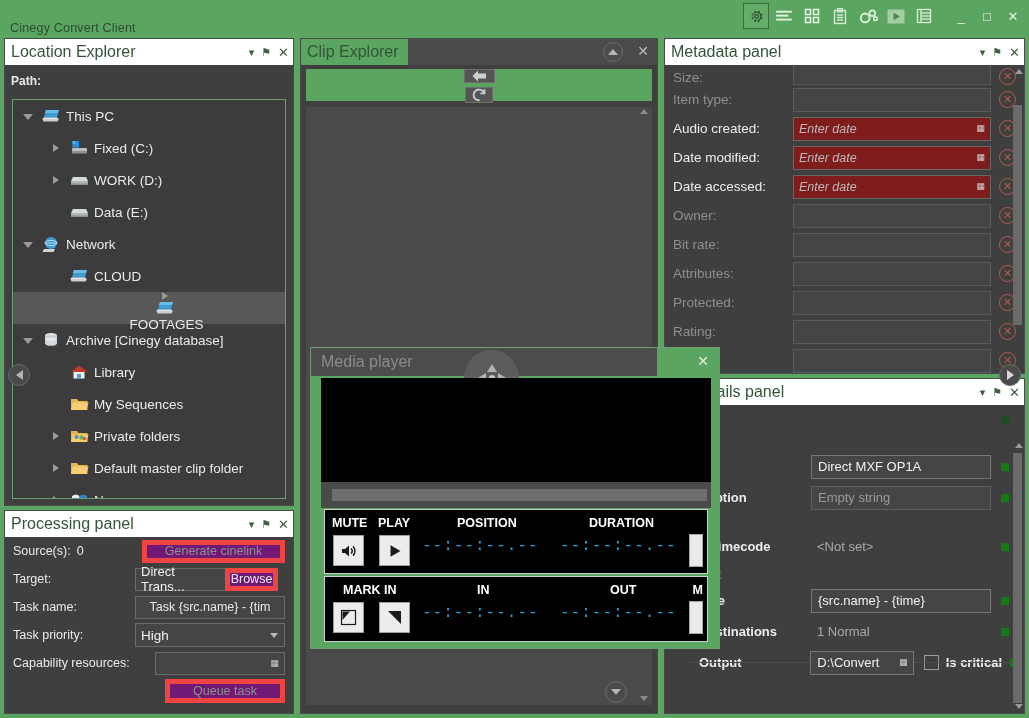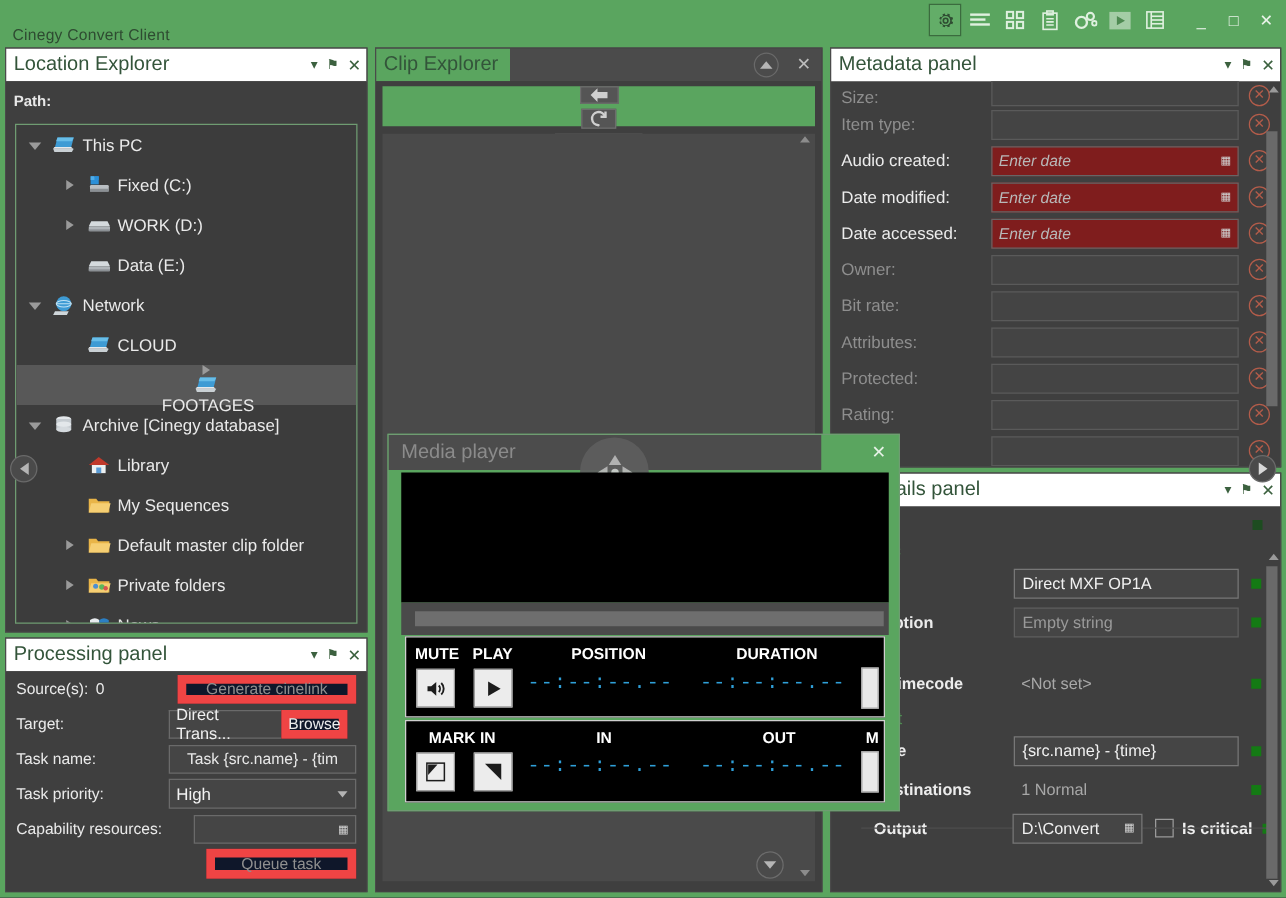--- a/index.html
+++ b/index.html
@@ -67,21 +67,21 @@
   .caret-r { width: 0; height: 0; border-left: 6px solid #9a9a9a; border-top: 4.5px solid transparent; border-bottom: 4.5px solid transparent; }
   .caret-d { width: 0; height: 0; border-top: 6px solid #9a9a9a; border-left: 5px solid transparent; border-right: 5px solid transparent; transform: translateY(1px); }
   .tree-ic { width: 24px; height: 20px; display: flex; align-items: center; justify-content: center; }
   .tree-lbl { font-size: 13.5px; color: #eaeaea; padding-left: 3px; white-space: nowrap; }
 
   
   #procPanel { left: 4px; top: 510px; width: 290px; height: 204px; }
   .pp-row { display: flex; align-items: center; height: 28px; padding: 0 8px; }
   .pp-lbl { font-size: 12.5px; color: #eaeaea; width: 122px; white-space: nowrap; }
   .pp-btn {
-    background: #0f172a; border: 7px solid #ef4444; color: #8f8f8f;
+    background: #701a75; border: 5px solid #ef4444; color: #8f8f8f;
     font-size: 12.5px; height: 23px; display: flex; align-items: center; justify-content: center;
   }
   .pp-field {
     background: #454545; border: 1px solid #6a6a6a; color: #e8e8e8; font-size: 12.5px;
     height: 23px; display: flex; align-items: center; padding: 0 5px;
   }
   .pp-field.center { justify-content: center; }
   .pp-select {
     background: #454545; border: 1px solid #6a6a6a; color: #f2f2f2; font-size: 13.5px;
     height: 24px; display: flex; align-items: center; padding: 0 5px; position: relative;
@@ -429,38 +429,38 @@
             <span class="tree-lbl">My Sequences</span>
           </div>
           <div class="tree-row" style="padding-left: 32px;">
             <span class="tw">
               <span class="caret-r"></span>
             </span>
             <span class="tree-ic">
               <svg width="19" height="17" viewBox="0 0 19 17">
                 <polygon points="1,3 7,3 8.5,5 17.5,5 17.5,14 1,14" fill="#e9b548"></polygon>
                 <polygon points="3,6.5 18.5,6.5 16.5,14 1,14" fill="#f6cf73"></polygon>
-              </svg>
-            </span>
-            <span class="tree-lbl">Default master clip folder</span>
+                <circle cx="6.5" cy="9" r="2" fill="#4e8fd0"></circle>
+                <circle cx="11.5" cy="9.5" r="2.2" fill="#5cb85c"></circle>
+                <circle cx="14.5" cy="10.5" r="1.8" fill="#d9534f"></circle>
+              </svg>
+            </span>
+            <span class="tree-lbl">Private folders</span>
           </div>
           <div class="tree-row" style="padding-left: 32px;">
             <span class="tw">
               <span class="caret-r"></span>
             </span>
             <span class="tree-ic">
               <svg width="19" height="17" viewBox="0 0 19 17">
                 <polygon points="1,3 7,3 8.5,5 17.5,5 17.5,14 1,14" fill="#e9b548"></polygon>
                 <polygon points="3,6.5 18.5,6.5 16.5,14 1,14" fill="#f6cf73"></polygon>
-                <circle cx="6.5" cy="9" r="2" fill="#4e8fd0"></circle>
-                <circle cx="11.5" cy="9.5" r="2.2" fill="#5cb85c"></circle>
-                <circle cx="14.5" cy="10.5" r="1.8" fill="#d9534f"></circle>
-              </svg>
-            </span>
-            <span class="tree-lbl">Private folders</span>
+              </svg>
+            </span>
+            <span class="tree-lbl">Default master clip folder</span>
           </div>
           <div class="tree-row" style="padding-left: 32px;">
             <span class="tw">
               <span class="caret-r"></span>
             </span>
             <span class="tree-ic">
               <svg width="19" height="17" viewBox="0 0 19 17">
                 <path d="M2 13 L2 4 Q6 1 9.5 4 L9.5 13 Q6 10.5 2 13Z" fill="#e8ecef"></path>
                 <path d="M17 13 L17 4 Q13 1 9.5 4 L9.5 13 Q13 10.5 17 13Z" fill="#2b7fc4"></path>
               </svg>

